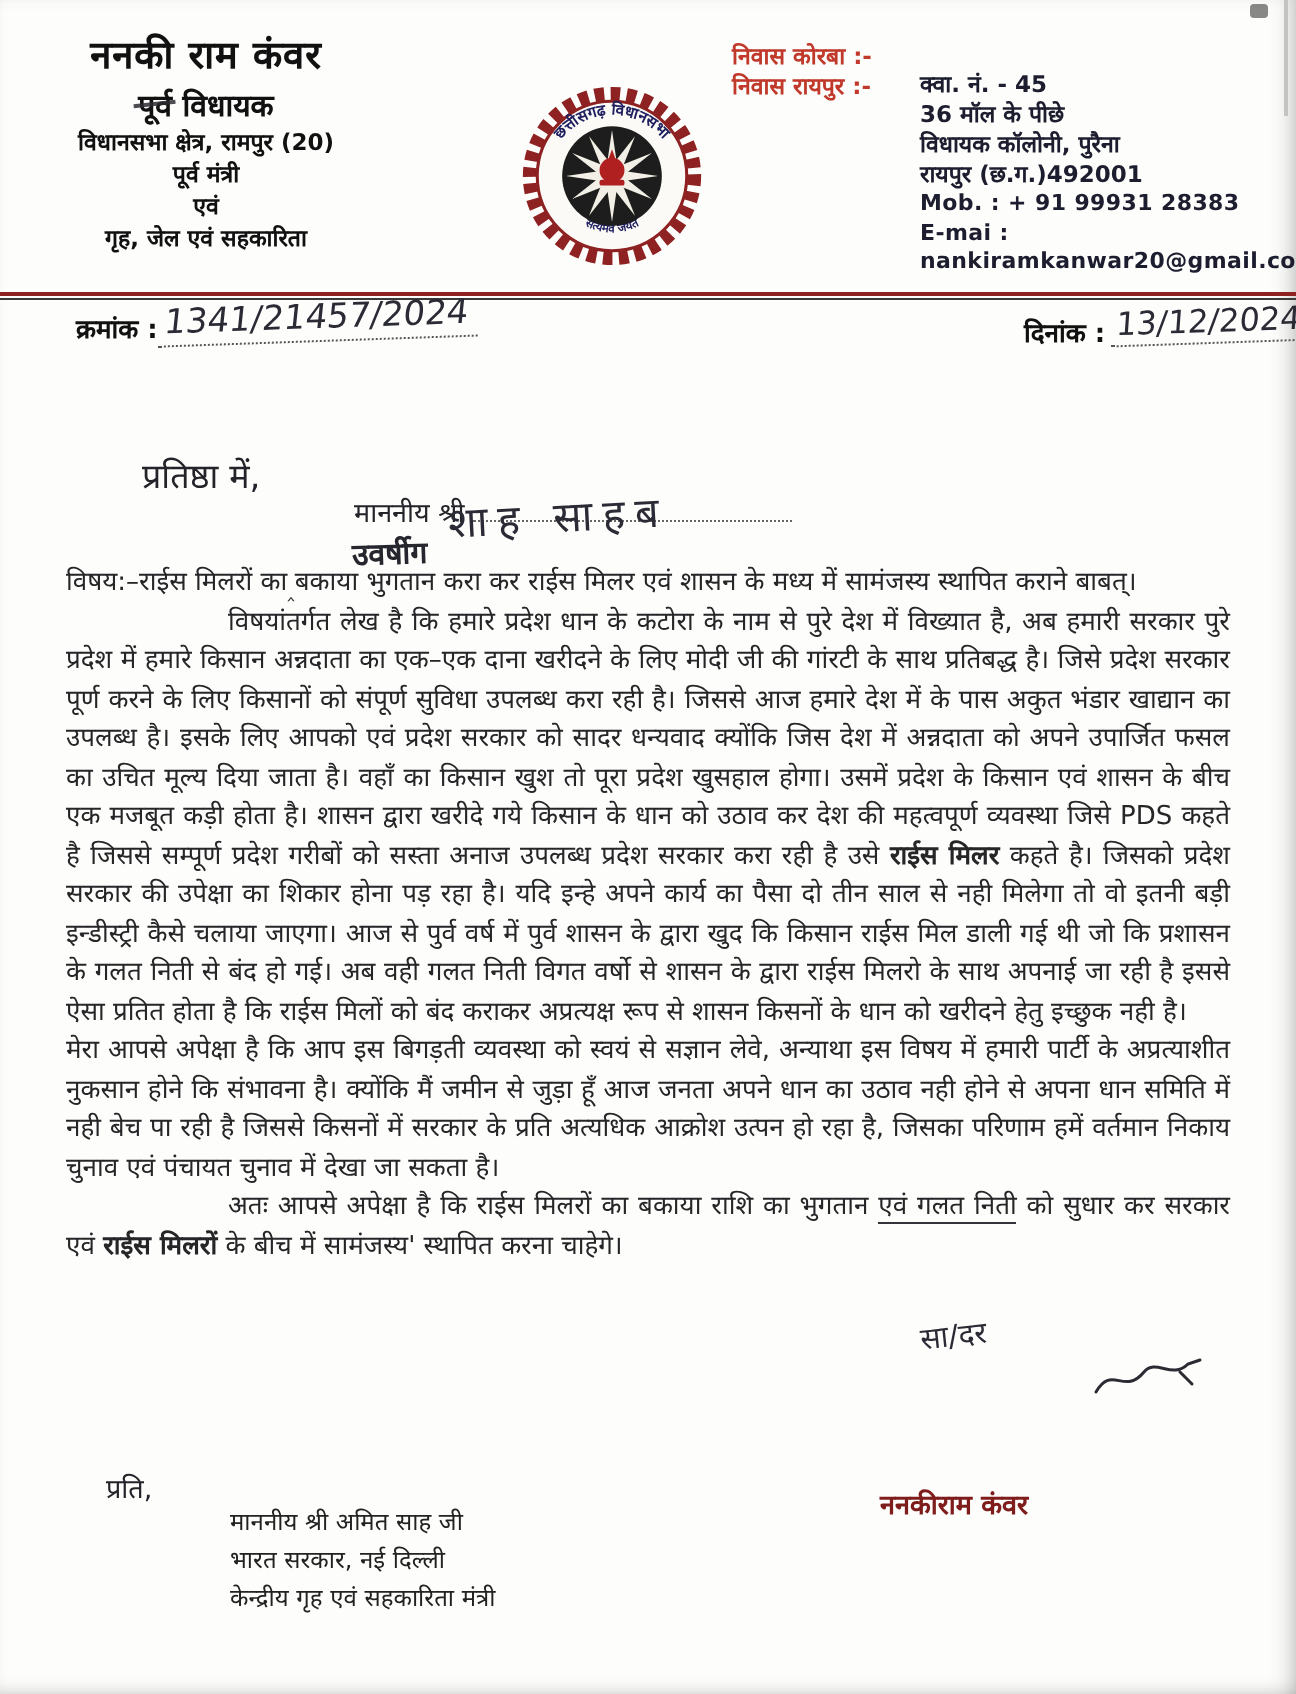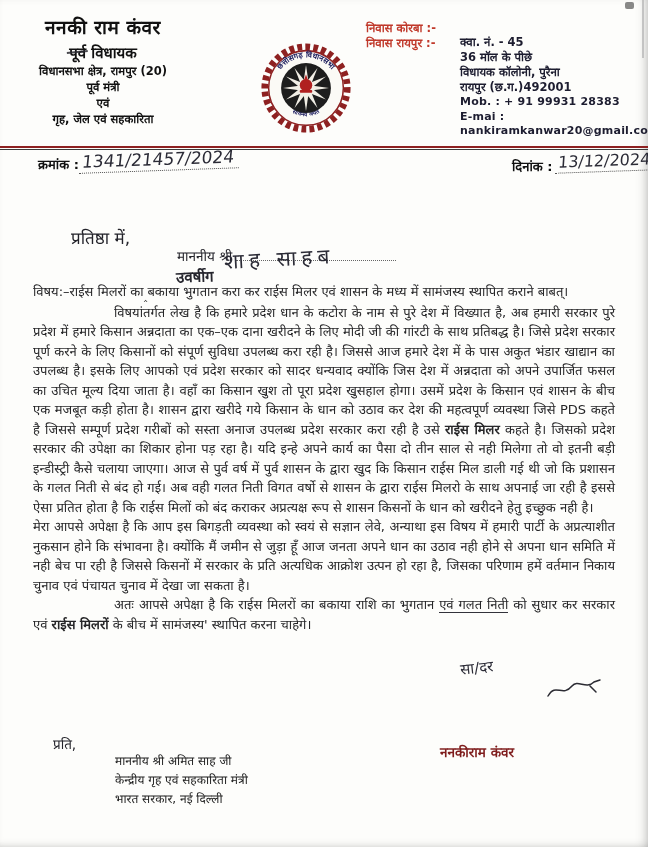--- a/index.html
+++ b/index.html
@@ -164,15 +164,15 @@
 
 <div class="abs hand hw-sadar">सा/दर</div>
 <svg class="abs sig-squiggle" width="56" height="26" viewBox="0 0 56 26">
   <path d="M2,20 C10,6 16,22 26,10 C32,3 40,14 48,6 L54,4 M44,10 L50,16" fill="none" stroke="#2b2b33" stroke-width="1.5" stroke-linecap="round"></path>
 </svg>
 <div class="abs sig-name">ननकीराम कंवर</div>
 
 <div class="abs prati">प्रति,</div>
 <div class="abs addressee">
   <div>माननीय श्री अमित साह जी</div>
+  <div>भारत सरकार, नई दिल्ली</div>
   <div>केन्द्रीय गृह एवं सहकारिता मंत्री</div>
-  <div>भारत सरकार, नई दिल्ली</div>
 </div>
 
 </body></html>

